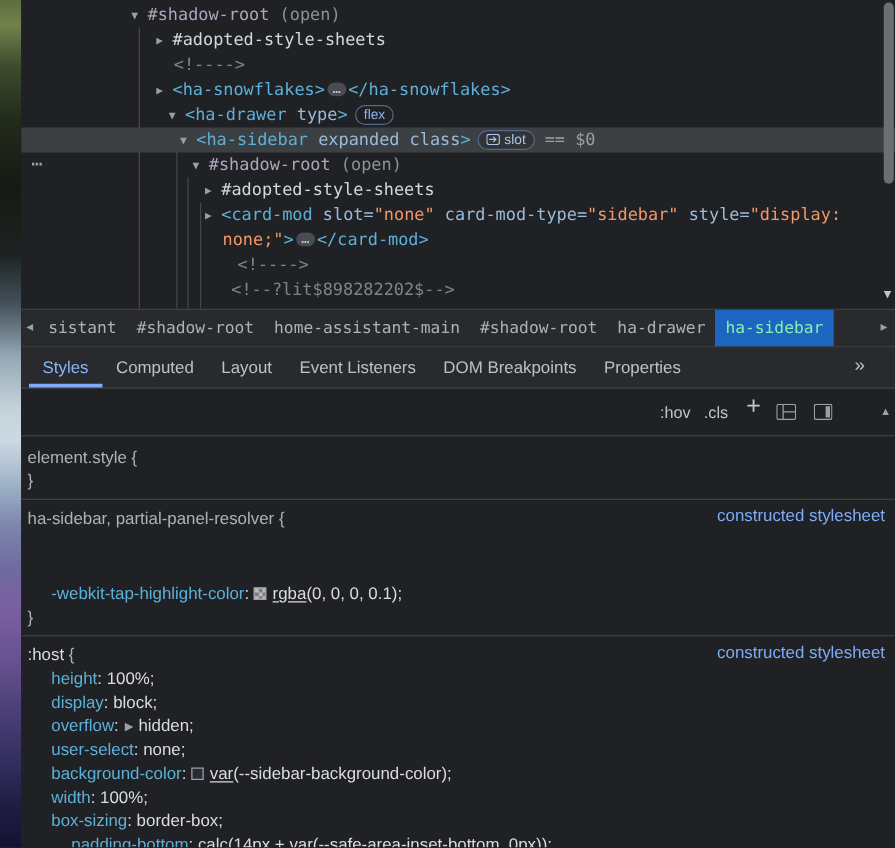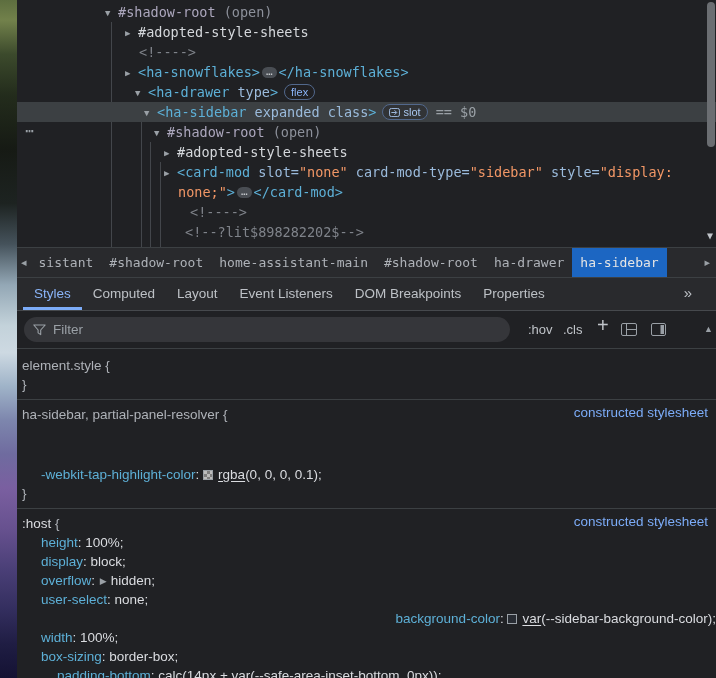--- a/index.html
+++ b/index.html
@@ -47,21 +47,21 @@
     border-radius:4px;z-index:4}
   .scroll-down{position:absolute;right:3px;top:230px;color:#c0c4c9;font-size:10px;z-index:4}
 
   
   .crumbbar{position:absolute;left:0;top:247px;width:100%;height:31px;background:#292a2d;
     border-top:1px solid #3c4043;border-bottom:1px solid #3c4043;display:flex;align-items:stretch}
   .crumb-arrow{color:#9aa0a6;font-size:11px;line-height:29px;padding:0 4px}
   .crumb-arrow.right{position:absolute;right:2px;top:0}
   .crumbs{display:flex}
   .crumb{font-family:"DejaVu Sans Mono",monospace;font-size:13px;line-height:29px;padding:0 8px;color:#aeb2b8}
-  .crumb.selected{background:#1c66c2;color:#e5e5e5}
+  .crumb.selected{background:#1c66c2;color:#86efac}
 
   
   .tabsbar{position:absolute;left:0;top:278px;width:100%;height:33px;background:#292a2d;
     border-bottom:1px solid #46494d}
   .tabs{display:flex;padding-left:6px;height:100%}
   .tab{font-size:13.5px;line-height:32px;padding:0 11px;color:#bdc1c6;white-space:nowrap}
   .tab.active{color:#8ab4f8;box-shadow:inset 0 -3px 0 0 #7cacf8}
   .tabs-overflow{position:absolute;right:24px;top:0;line-height:30px;color:#bdc1c6;font-size:15px}
 
   
@@ -154,26 +154,20 @@
           <span class="tab">Computed</span>
           <span class="tab">Layout</span>
           <span class="tab">Event Listeners</span>
           <span class="tab">DOM Breakpoints</span>
           <span class="tab">Properties</span>
         </div>
       <span class="tabs-overflow">»</span>
     </div>
 
     <div class="styles-toolbar">
-      <div class="filter-box">
-        <svg width="13" height="12" viewBox="0 0 13 12">
-          <path d="M0.8 1h11.4L7.7 6v4.6L5.1 8.9V6L0.8 1z" fill="none" stroke="#9aa0a6" stroke-width="1.1" stroke-linejoin="round"></path>
-        </svg>
-        <input placeholder="Filter" style="">
-      </div>
       <span class="tb-btn tb-hov">:hov</span>
       <span class="tb-btn tb-cls">.cls</span>
       <span class="tb-plus">+</span>
       <span class="tb-ic tb-ic1">
         <svg width="16" height="13" viewBox="0 0 16 13">
           <rect x="0.5" y="0.5" width="15" height="12" rx="1.5" fill="none" stroke="#9aa0a6"></rect>
           <line x1="5.5" y1="0.5" x2="5.5" y2="12.5" stroke="#9aa0a6"></line>
           <line x1="5.5" y1="6.5" x2="15.5" y2="6.5" stroke="#9aa0a6"></line>
         </svg>
       </span>
@@ -198,21 +192,21 @@
             <div class="code-line" style="padding-left: 24px; margin-top: 41px;"><span class="prop">-webkit-tap-highlight-color</span><span class="pv">: </span><span class="swatch swatch1"></span><span class="uval">rgba</span><span class="val">(0, 0, 0, 0.1);</span></div>
             <div class="code-line" style="padding-left: 5px;"><span class="brace">}</span></div>
           </div>
           <div class="style-section">
             <span class="sheet-link">constructed stylesheet</span>
             <div class="code-line" style="padding-left: 5px;"><span class="selh">:host</span><span class="brace"> {</span></div>
             <div class="code-line" style="padding-left: 24px;"><span class="prop">height</span><span class="pv">: </span><span class="val">100%;</span></div>
             <div class="code-line" style="padding-left: 24px;"><span class="prop">display</span><span class="pv">: </span><span class="val">block;</span></div>
             <div class="code-line" style="padding-left: 24px;"><span class="prop">overflow</span><span class="pv">: </span><span class="xar">▶</span><span class="val">hidden;</span></div>
             <div class="code-line" style="padding-left: 24px;"><span class="prop">user-select</span><span class="pv">: </span><span class="val">none;</span></div>
-            <div class="code-line" style="padding-left: 24px; text-align: right;"><span class="prop">background-color</span><span class="pv">: </span><span class="swatch swatch2"></span><span class="uval">var</span><span class="val">(--sidebar-background-color);</span></div>
+            <div class="code-line" style="padding-left: 24px;"><span class="prop">background-color</span><span class="pv">: </span><span class="swatch swatch2"></span><span class="uval">var</span><span class="val">(--sidebar-background-color);</span></div>
             <div class="code-line" style="padding-left: 24px;"><span class="prop">width</span><span class="pv">: </span><span class="val">100%;</span></div>
             <div class="code-line" style="padding-left: 24px;"><span class="prop">box-sizing</span><span class="pv">: </span><span class="val">border-box;</span></div>
             <div class="code-line" style="padding-left: 40px;"><span class="prop">padding-bottom</span><span class="pv">: </span><span class="uval">calc</span><span class="val">(14px + </span><span class="uval">var</span><span class="val">(--safe-area-inset-bottom, 0px));</span></div>
             <div class="code-line" style="padding-left: 5px;"><span class="brace">}</span></div>
           </div>
           <div class="style-section">
             <div class="code-line" style="padding-left: 5px;"><span class="inh">Inherited from </span><span class="inhel">ha-drawer</span></div>
           </div>
         </div>
     </div>

